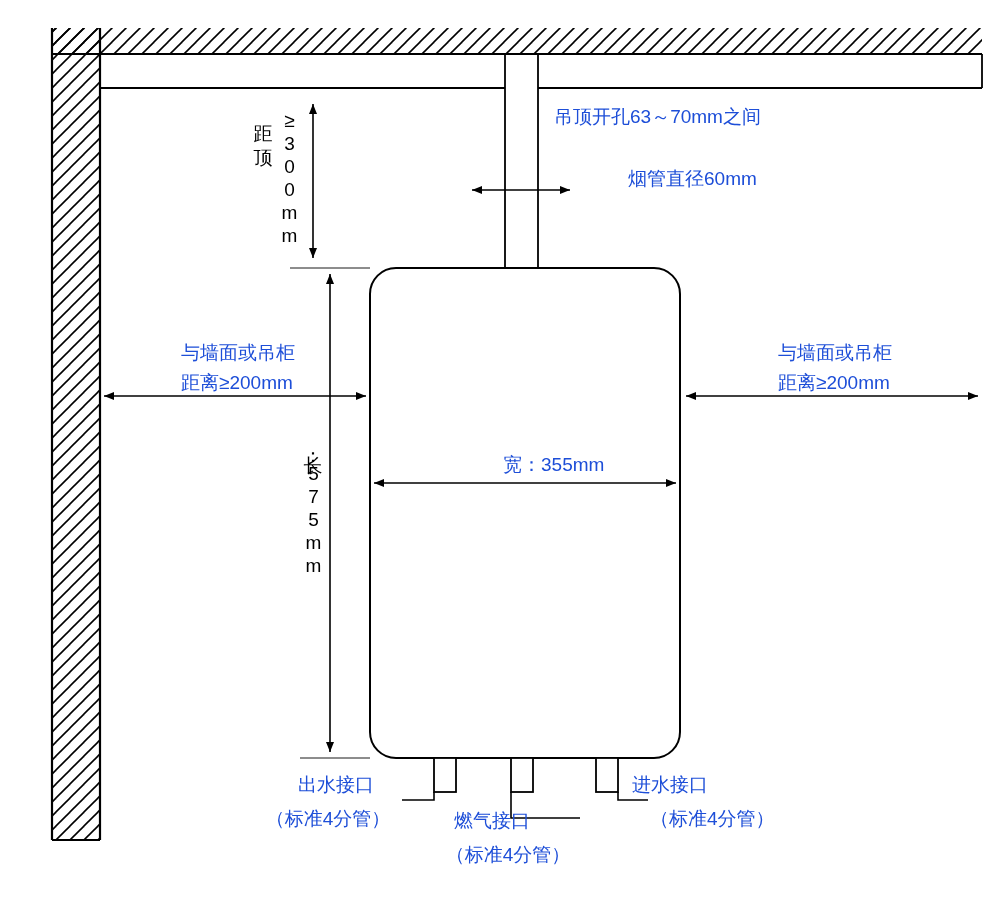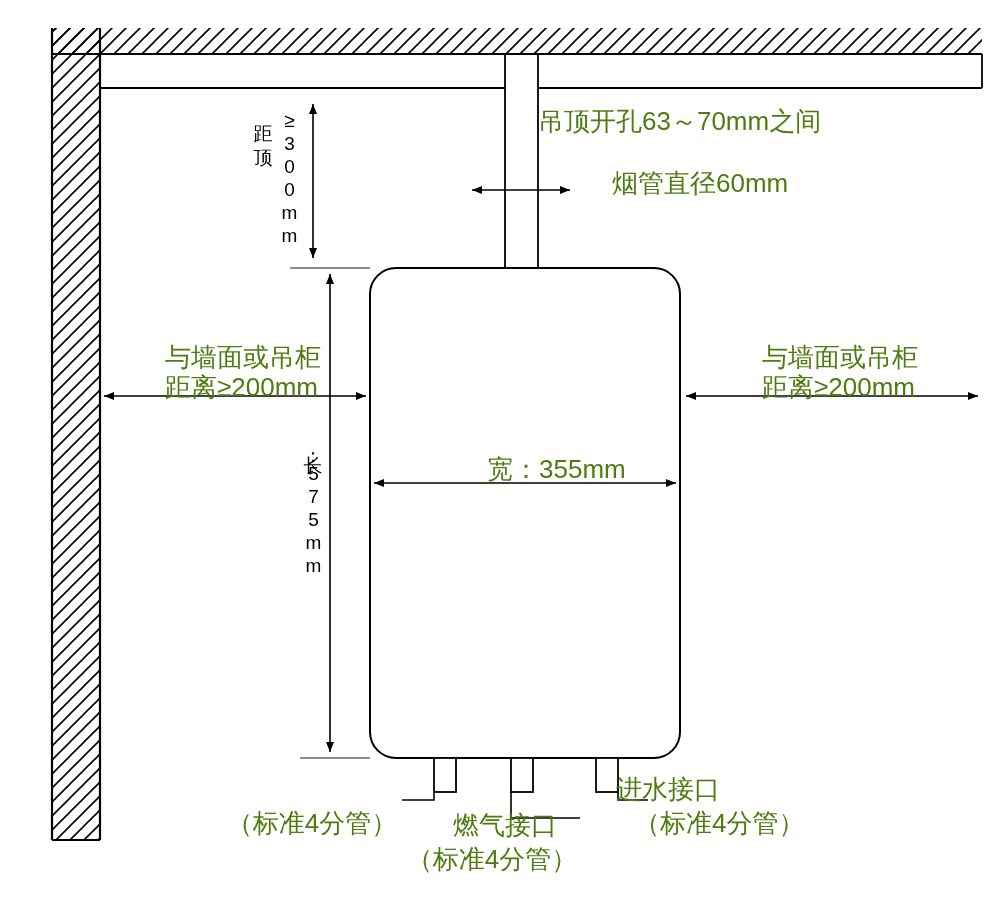--- a/index.html
+++ b/index.html
@@ -19,25 +19,26 @@
   }
   svg.diagram {
     position: absolute;
     left: 0;
     top: 0;
     width: 1000px;
     height: 900px;
   }
   .lbl {
     position: absolute;
-    color: #4d7c0f;
-    font-size: 26px;
+    color: #1d4ed8;
+    font-size: 19px;
     line-height: 1.35;
     white-space: pre;
     font-family: "Liberation Sans", sans-serif;
+    margin-left: 16px;
   }
   .lbl.center { text-align: center; }
   .vert {
     position: absolute;
     color: #000000;
     font-size: 19px;
     letter-spacing: 2px;
     writing-mode: vertical-rl;
     text-orientation: upright;
     white-space: pre;
@@ -143,21 +144,22 @@
   <div class="lbl" style="left:165px; top:340px;">与墙面或吊柜</div>
   <div class="lbl" style="left:165px; top:370px;">距离≥200mm</div>
 
   <div class="lbl" style="left:762px; top:340px;">与墙面或吊柜</div>
   <div class="lbl" style="left:762px; top:370px;">距离≥200mm</div>
 
   <div class="lbl" style="left:487px; top:452px;">宽：355mm</div>
 
   <div class="vert" style="left:300px; top:440px;">长：575mm</div>
 
+  <div class="lbl center" style="left:240px; top:772px; width:160px;">出水接口</div>
   <div class="lbl center" style="left:222px; top:806px; width:180px;">（标准4分管）</div>
 
-  <div class="lbl center" style="left:405px; top:808px; width:200px;">燃气接口</div>
+  <div class="lbl center" style="left:376px; top:808px; width:200px;">燃气接口</div>
   <div class="lbl center" style="left:382px; top:842px; width:220px;">（标准4分管）</div>
 
   <div class="lbl" style="left:616px; top:772px;">进水接口</div>
   <div class="lbl" style="left:634px; top:806px;">（标准4分管）</div>
 
 </div>
 
 </body></html>

